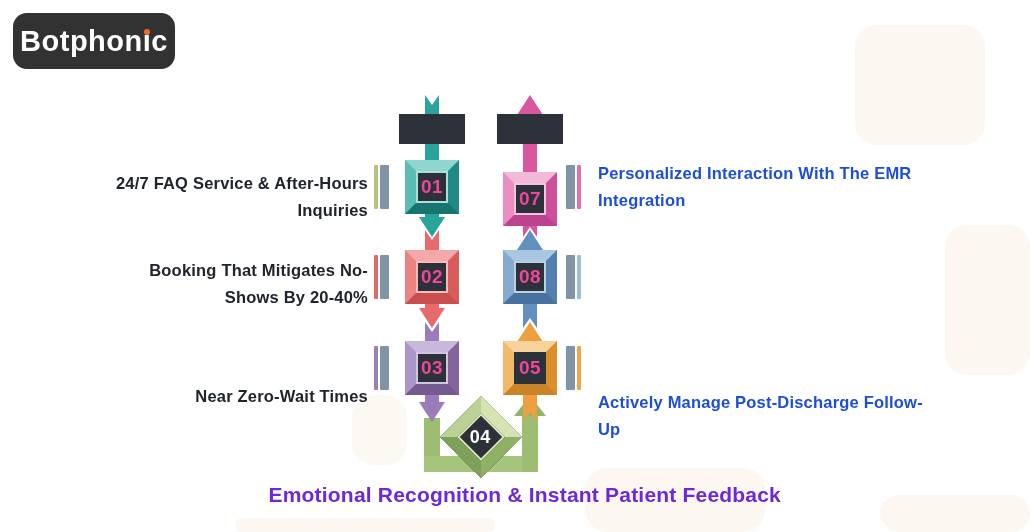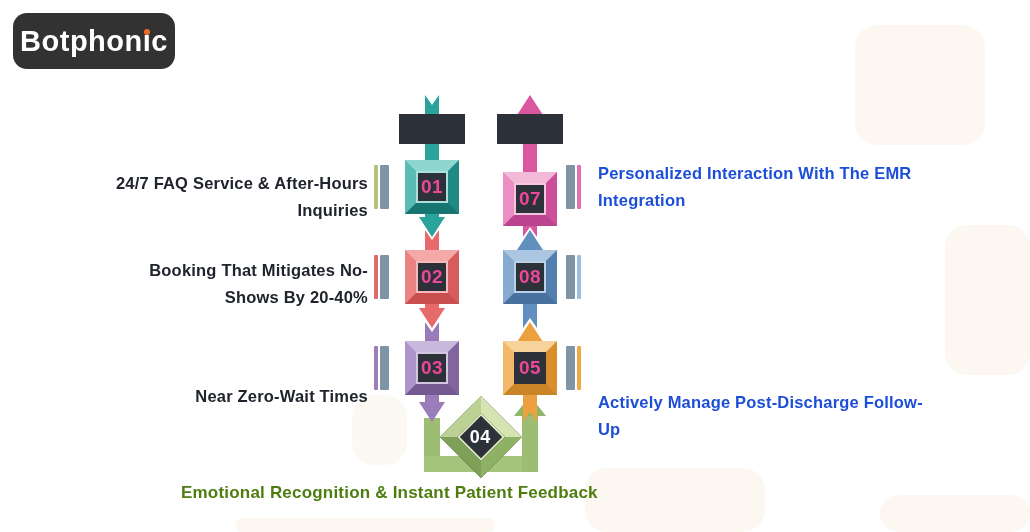--- a/index.html
+++ b/index.html
@@ -33,22 +33,22 @@
   
   .gpart{position:absolute;z-index:1;}
   .gtip{clip-path:polygon(50% 0,100% 100%,0 100%);}
   
   .bar{position:absolute;height:44px;border-radius:1px;}
   
   .t-left{position:absolute;right:662px;width:272px;text-align:right;font-weight:bold;
           font-size:16.5px;line-height:27px;color:#20242c;letter-spacing:.2px;}
   .t-right{position:absolute;left:598px;width:335px;text-align:left;font-weight:bold;
            font-size:16.5px;line-height:27px;color:#1d4ed8;letter-spacing:.2px;}
-  .t-bottom{position:absolute;left:181px;top:483px;width:600px;text-align:left;font-weight:bold;
-            font-size:17px;color:#4d7c0f;letter-spacing:.2px;}
+  .t-bottom{position:absolute;left:181px;top:483px;width:600px;text-align:right;font-weight:bold;
+            font-size:21px;color:#6d28d9;letter-spacing:.2px;}
   .z2{z-index:2;}
 </style>
 </head>
 <body>
 
 <div class="canvas">
 
   <div class="blob" style="left:855px;top:25px;width:130px;height:120px;opacity:.65;"></div>
   <div class="blob" style="left:945px;top:225px;width:85px;height:150px;opacity:.65;"></div>
   <div class="blob" style="left:585px;top:468px;width:180px;height:64px;opacity:.6;"></div>

